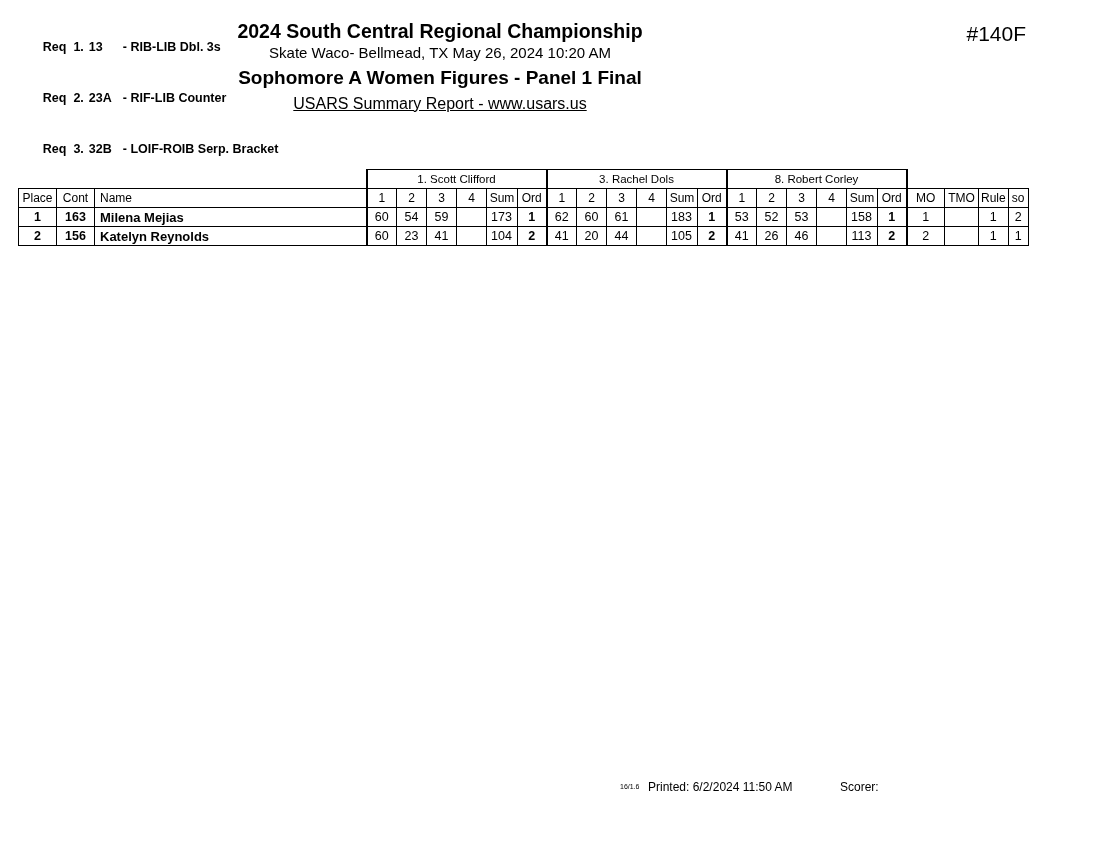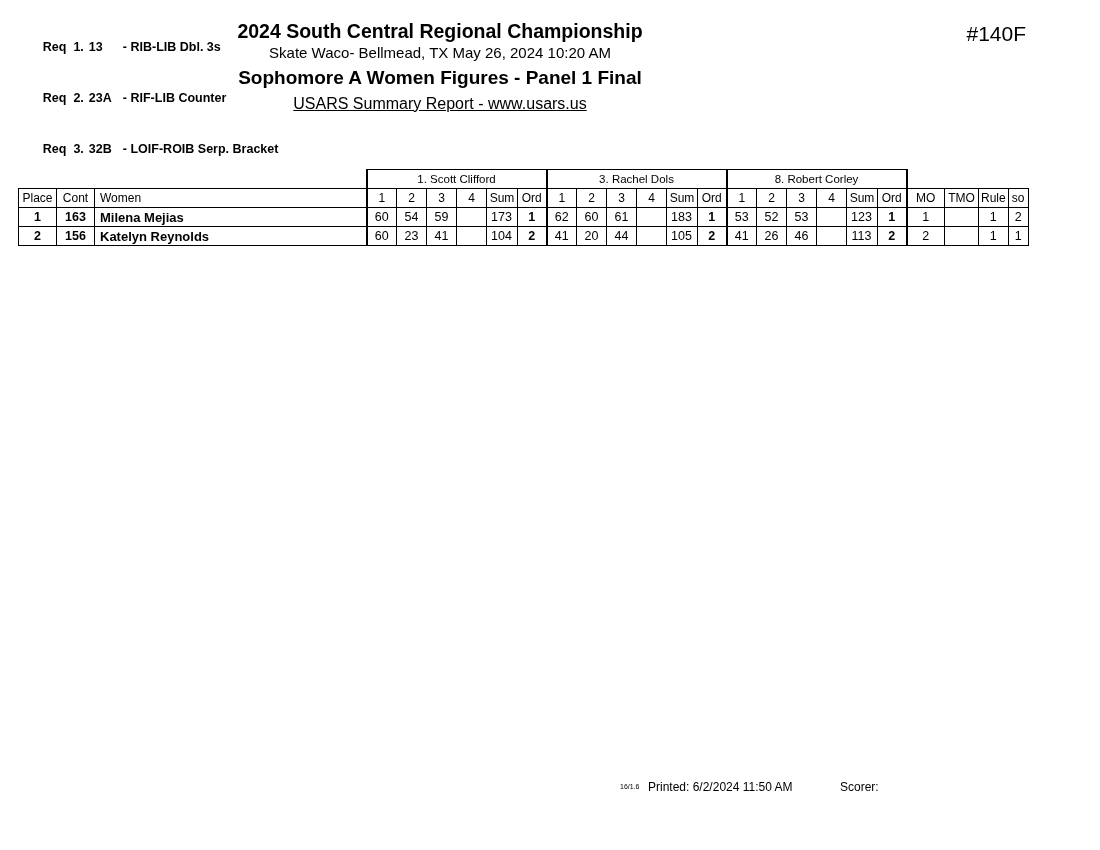--- a/index.html
+++ b/index.html
@@ -206,21 +206,21 @@
         <td class="thick-left thick-right" colspan="6">8.  Robert Corley</td>
         <td class="col-mo no-border"></td>
         <td class="col-tmo no-border"></td>
         <td class="col-rule no-border"></td>
         <td class="col-so no-border"></td>
       </tr>
 
       <tr class="hdr">
         <td class="col-place">Place</td>
         <td class="col-cont">Cont</td>
-        <td class="col-name">Women</td>
+        <td class="col-name">Name</td>
 
         <td class="col-score thick-left">1</td>
         <td class="col-score">2</td>
         <td class="col-score">3</td>
         <td class="col-score">4</td>
         <td class="col-sum">Sum</td>
         <td class="col-ord">Ord</td>
 
         <td class="col-score thick-left">1</td>
         <td class="col-score">2</td>
@@ -258,21 +258,21 @@
         <td class="col-score">60</td>
         <td class="col-score">61</td>
         <td class="col-score"></td>
         <td class="col-sum num-right">183</td>
         <td class="col-ord ord-cell">1</td>
 
         <td class="col-score thick-left">53</td>
         <td class="col-score">52</td>
         <td class="col-score">53</td>
         <td class="col-score"></td>
-        <td class="col-sum num-right">123</td>
+        <td class="col-sum num-right">158</td>
         <td class="col-ord ord-cell thick-right">1</td>
 
         <td class="col-mo">1</td>
         <td class="col-tmo"></td>
         <td class="col-rule">1</td>
         <td class="col-so">2</td>
       </tr>
 
       <tr class="row-data">
         <td class="col-place place-cell">2</td>

